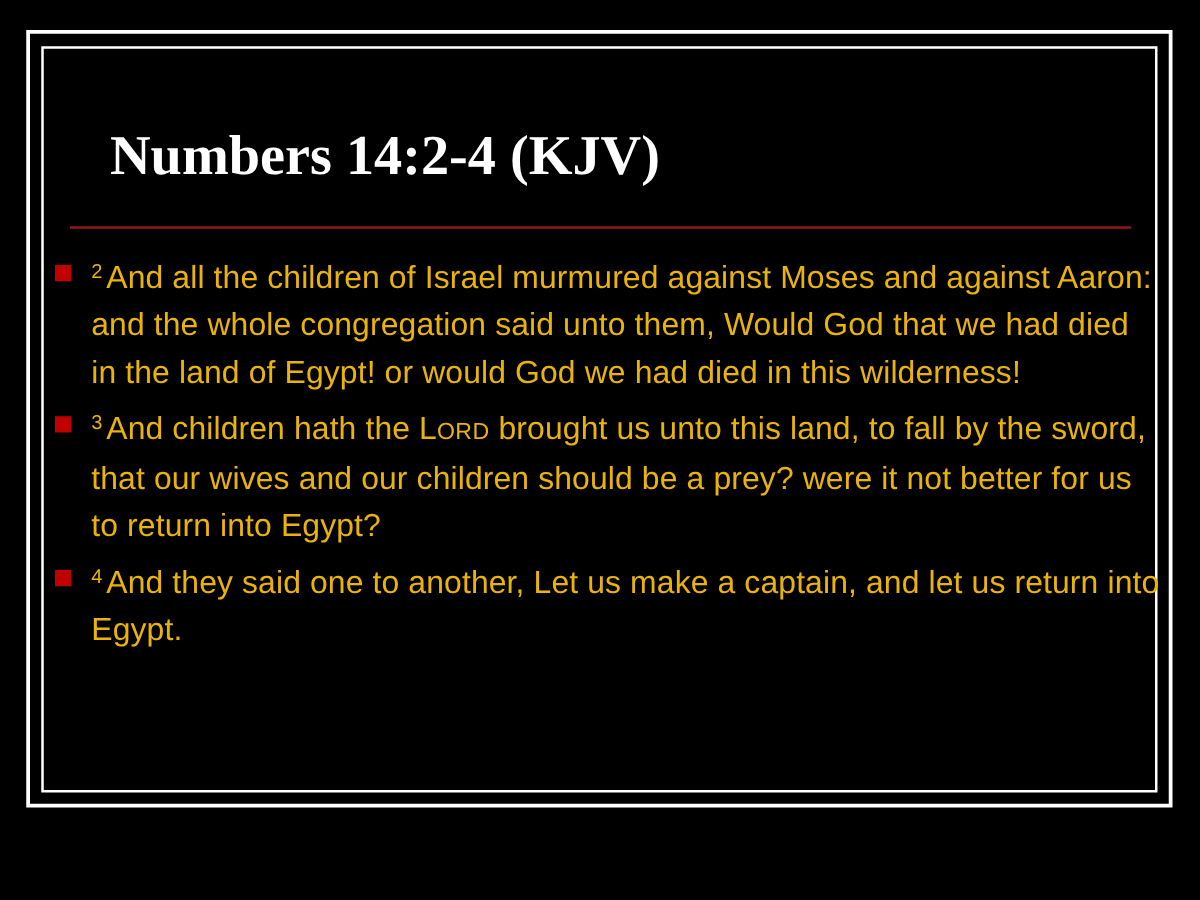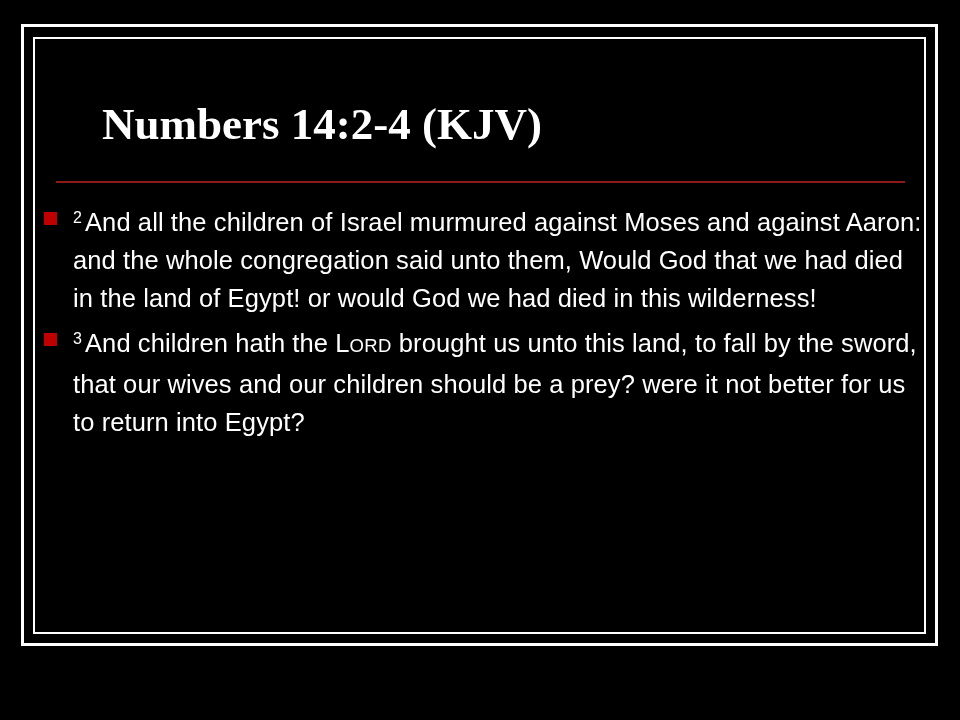--- a/index.html
+++ b/index.html
@@ -32,21 +32,21 @@
     top: 37px;
     width: 893px;
     height: 597px;
     border: 2px solid #ffffff;
     box-sizing: border-box;
     pointer-events: none;
   }
   
   .title {
     position: absolute;
-    left: 102px;
+    left: 88px;
     top: 99px;
     width: 800px;
     font-family: "Liberation Serif", serif;
     font-weight: bold;
     font-size: 45px;
     line-height: 50px;
     color: #ffffff;
     letter-spacing: 0px;
     white-space: nowrap;
   }
@@ -74,21 +74,21 @@
   .bullet-mark {
     flex: 0 0 auto;
     width: 13px;
     height: 13px;
     background: #c00000;
     margin-top: 13px;
     margin-right: 16px;
   }
   .bullet-text {
     flex: 1 1 auto;
-    color: #ffffff;
+    color: #eab308;
     font-family: "Liberation Sans", sans-serif;
     font-size: 25.5px;
     line-height: 38px;
     text-align: left;
     letter-spacing: 0.1px;
   }
   .vnum {
     font-size: 16px;
     vertical-align: 8px;
     padding-right: 3px;
@@ -119,15 +119,19 @@
     <div class="bullet-row">
       <div class="bullet-mark"></div>
       <div class="bullet-text"><span class="vnum">2</span><span>And all the children of Israel murmured against Moses and against Aaron: and the whole congregation said unto them, Would God that we had died in the land of Egypt! or would God we had died in this wilderness!</span></div>
     </div>
 
     <div class="bullet-row">
       <div class="bullet-mark"></div>
       <div class="bullet-text"><span class="vnum">3</span><span>And children hath the </span><span class="smallcaps-l">L</span><span class="smallcaps-rest">ORD</span><span> brought us unto this land, to fall by the sword, that our wives and our children should be a prey? were it not better for us to return into Egypt?</span></div>
     </div>
 
+    <div class="bullet-row">
+      <div class="bullet-mark"></div>
+      <div class="bullet-text"><span class="vnum">4</span><span>And they said one to another, Let us make a captain, and let us return into Egypt.</span></div>
+    </div>
 
   </div>
 </div>
 
 </body></html>

